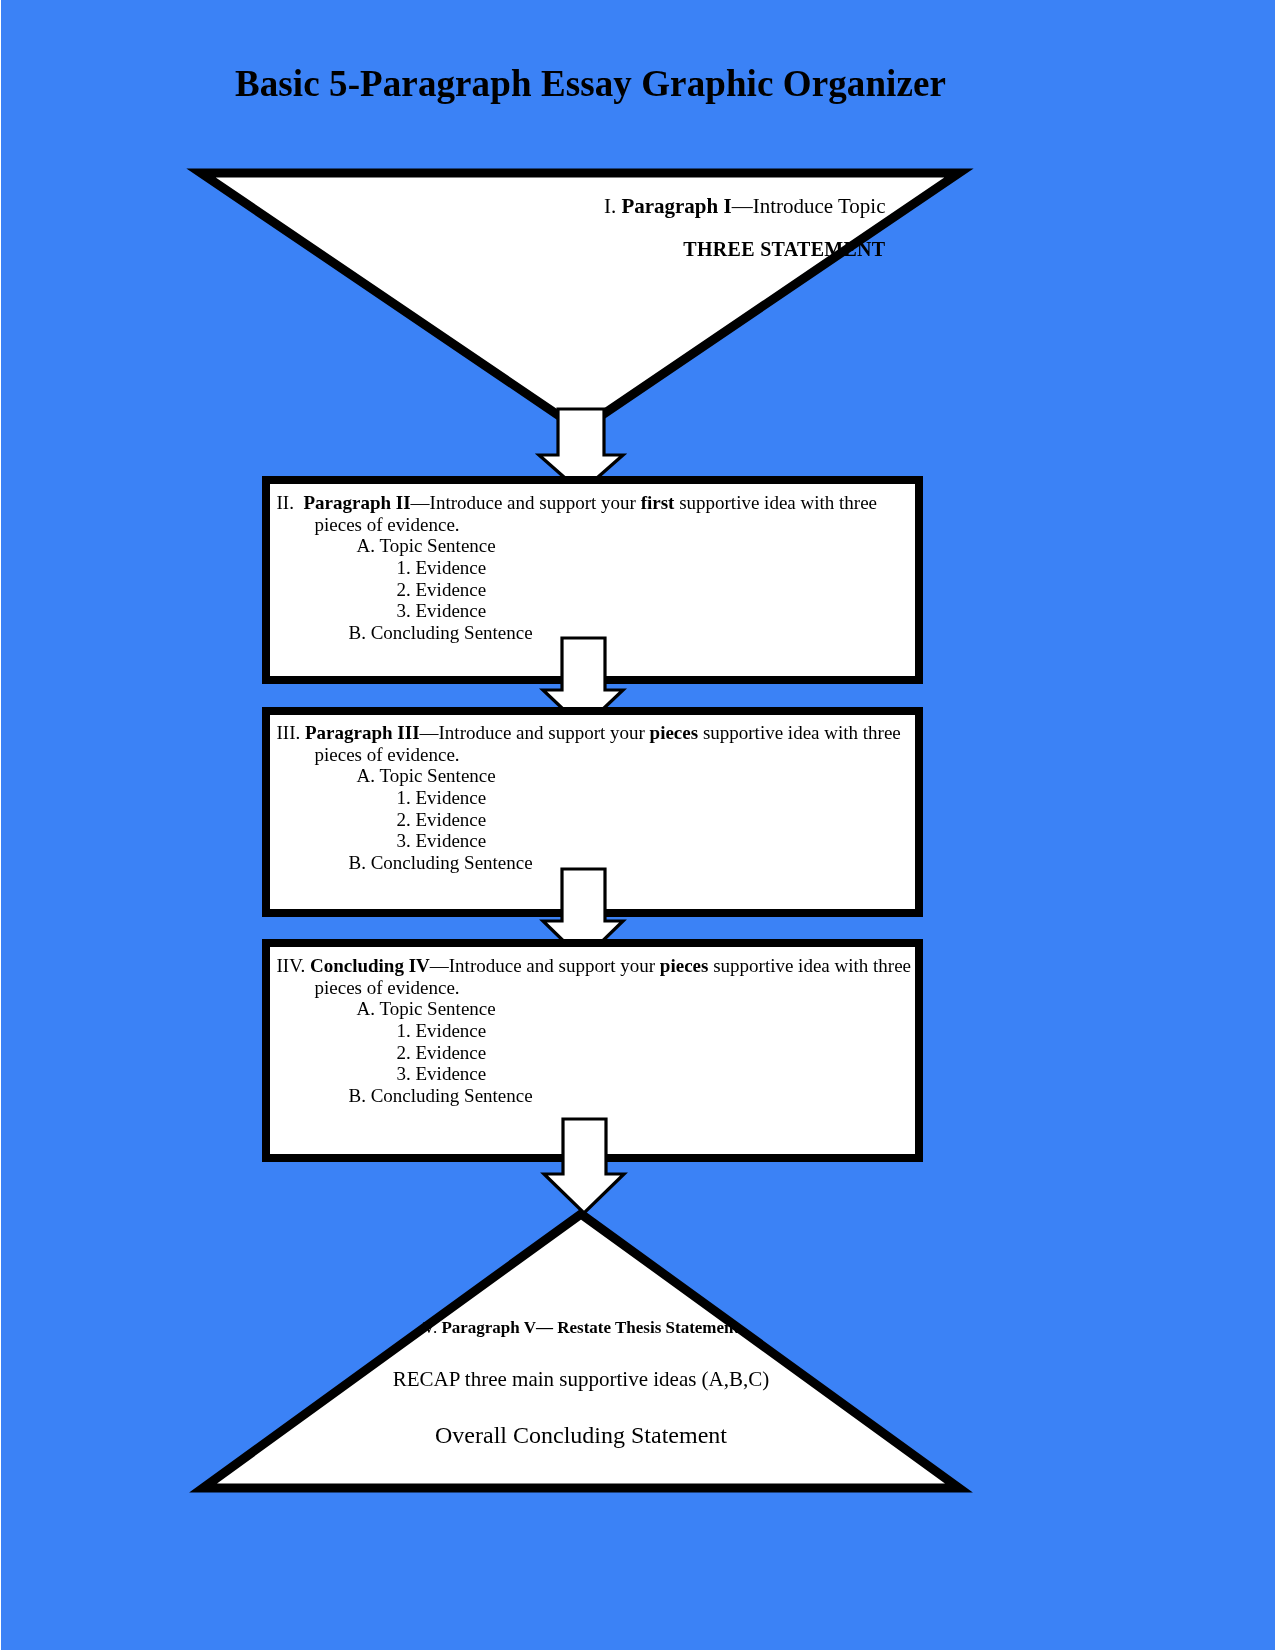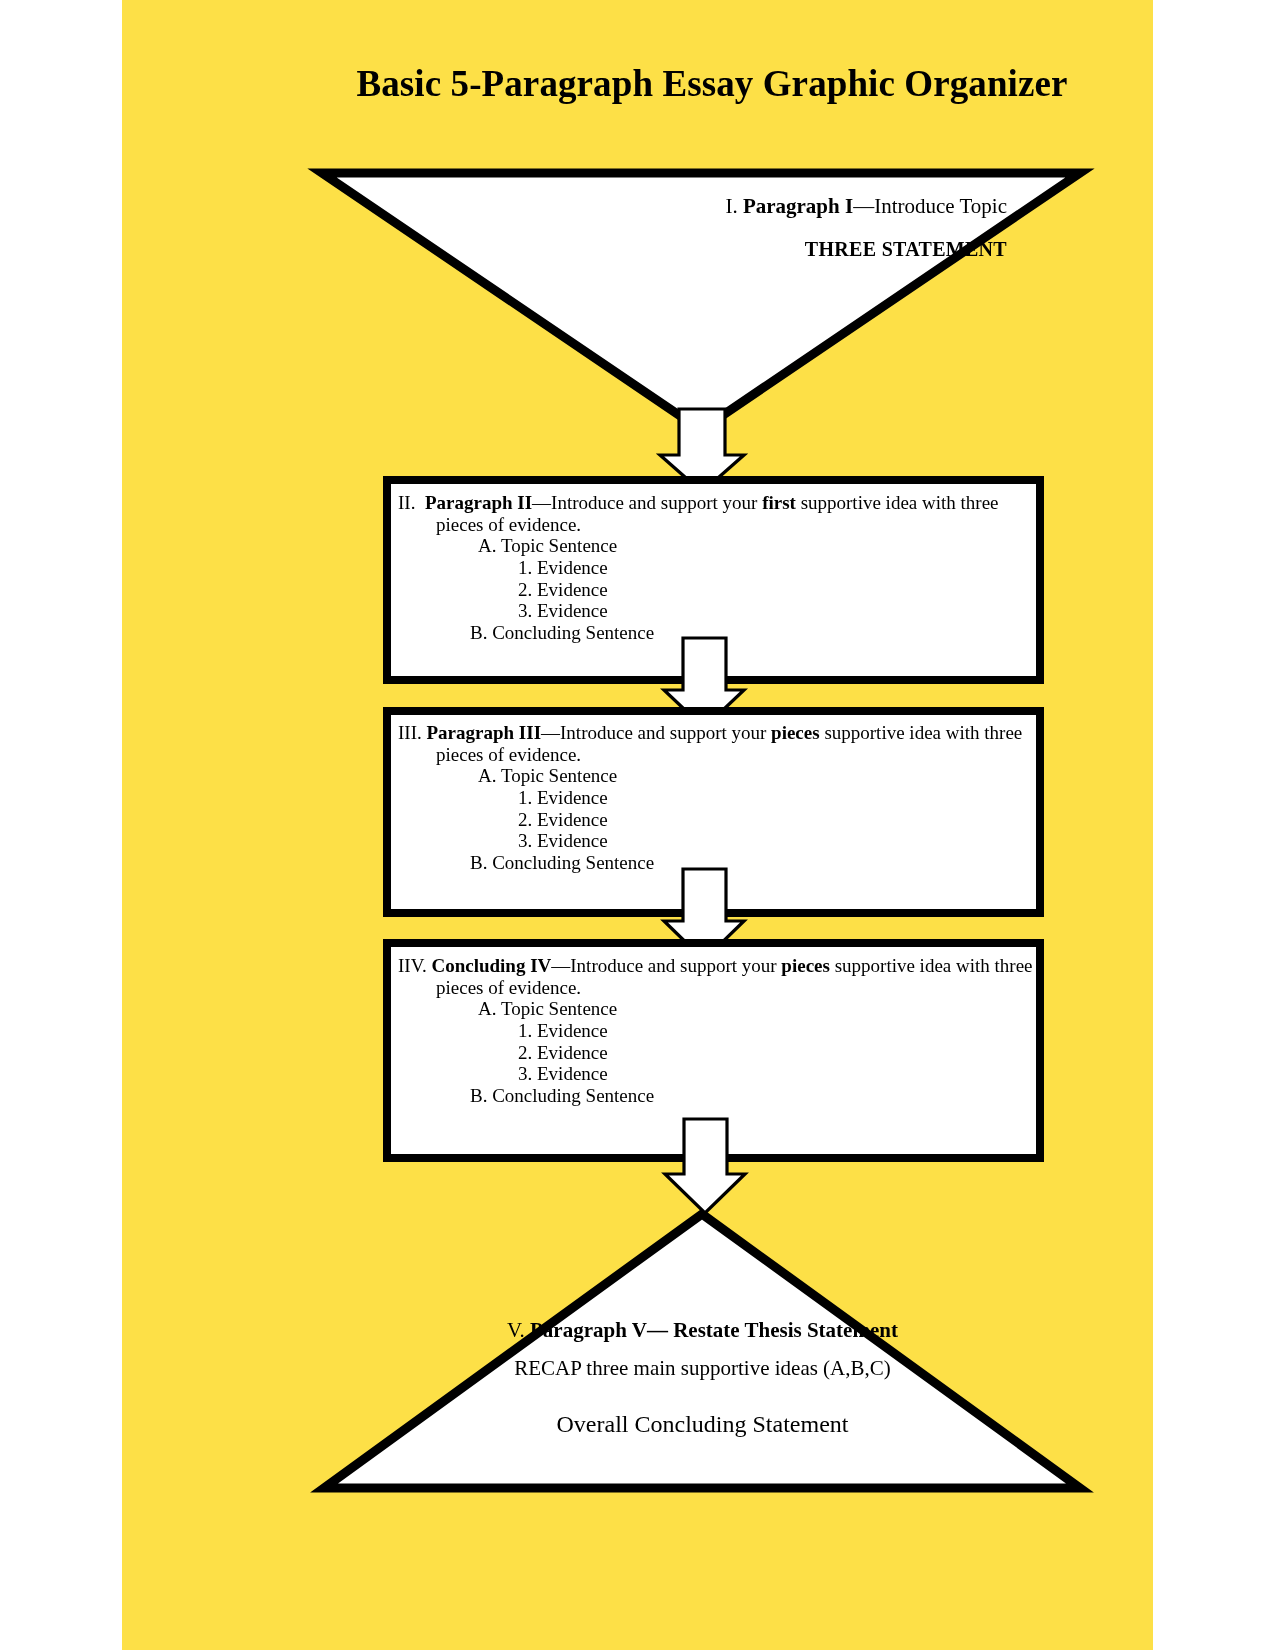--- a/index.html
+++ b/index.html
@@ -7,24 +7,24 @@
     margin: 0;
     padding: 0;
     background: #ffffff;
   }
   body {
     font-family: "Liberation Serif", "DejaVu Serif", serif;
     color: #000000;
   }
   #page {
     position: relative;
-    width: 1031px;
+    width: 1274px;
     height: 1650px;
     margin: 0 auto;
-    background: #fde047;
+    background: #3b82f6;
     overflow: hidden;
   }
 
   
   #title {
     position: absolute;
     left: 0;
     top: 64px;
     width: 1180px;
     text-align: center;
@@ -84,22 +84,22 @@
   #bot-tri-text {
     left: 338px;
     top: 1318px;
     width: 485px;
     text-align: center;
     font-size: 20.5px;
     line-height: 1.22;
   }
   #bot-tri-text .restate {
     font-weight: bold;
-    font-size: 21px;
-    margin-bottom: 12px;
+    font-size: 17px;
+    margin-bottom: 28px;
   }
   #bot-tri-text .restate .v { font-weight: normal; }
   #bot-tri-text .recap { margin-bottom: 29px; font-size: 21px; }
   #bot-tri-text .concl { font-size: 24px; }
 </style>
 </head>
 <body>
 
 <div id="page">
 

